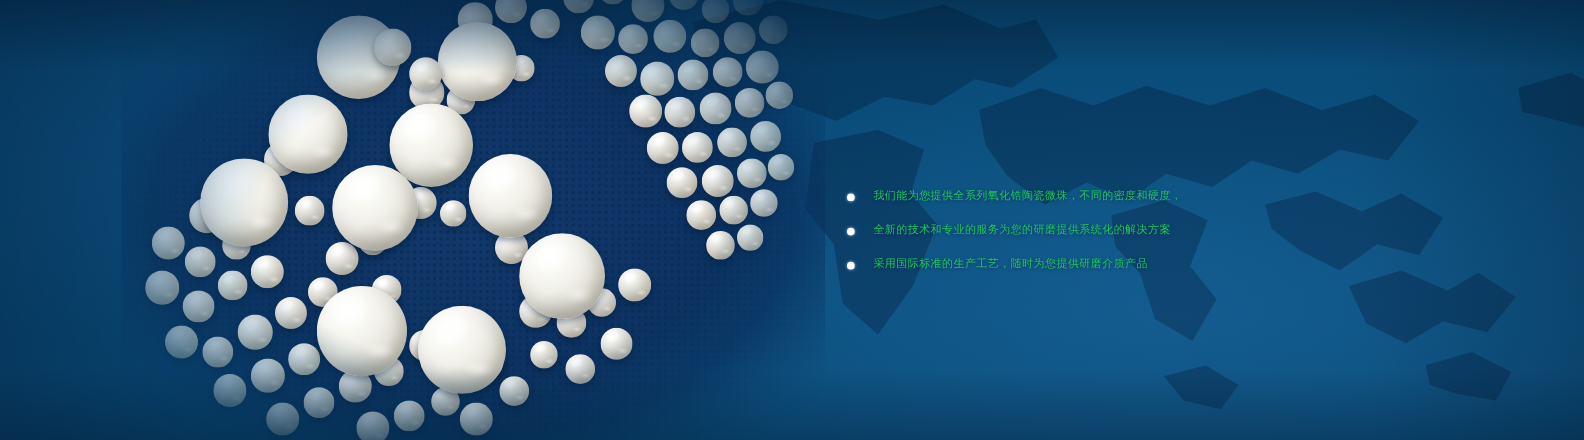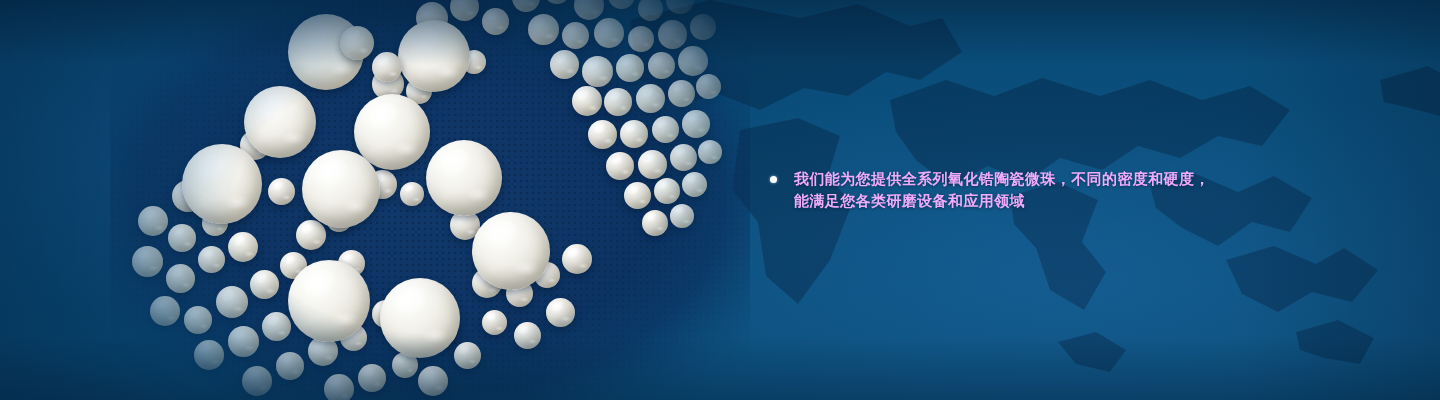--- a/index.html
+++ b/index.html
@@ -122,26 +122,25 @@
   .bullets {
     position:absolute;
     left:3px; top:168px;
     width:470px;
     list-style:none;
   }
   .bullet {
     position:relative;
     padding-left:28px;
     margin-bottom:9px;
-    font-size:15px;
+    font-size:10px;
     line-height:22px;
-    color:#f0abfc;
+    color:#22c55e;
     letter-spacing:.4px;
     text-shadow:0 1px 3px rgba(2,20,40,.5);
-    font-weight:bold;
   }
   .bullet:last-child { margin-bottom:0; }
   .bullet .dot {
     position:absolute;
     left:4px; top:8px;
     width:7px; height:7px;
     border-radius:50%;
     background:#ffffff;
     box-shadow:0 0 3px rgba(255,255,255,.6);
   }
@@ -282,18 +281,25 @@
   </div>
 
   <div class="bg-vignette"></div>
 
   <div class="content">
 
     <ul class="bullets">
       <li class="bullet">
         <span class="dot"></span>
         <span class="bullet-line">我们能为您提供全系列氧化锆陶瓷微珠，不同的密度和硬度，</span>
-        <span class="bullet-line">能满足您各类研磨设备和应用领域</span>
+      </li>
+      <li class="bullet">
+        <span class="dot"></span>
+        <span class="bullet-line">全新的技术和专业的服务为您的研磨提供系统化的解决方案</span>
+      </li>
+      <li class="bullet">
+        <span class="dot"></span>
+        <span class="bullet-line">采用国际标准的生产工艺，随时为您提供研磨介质产品</span>
       </li>
     </ul>
   </div>
 
 </div>
 
 </body></html>

